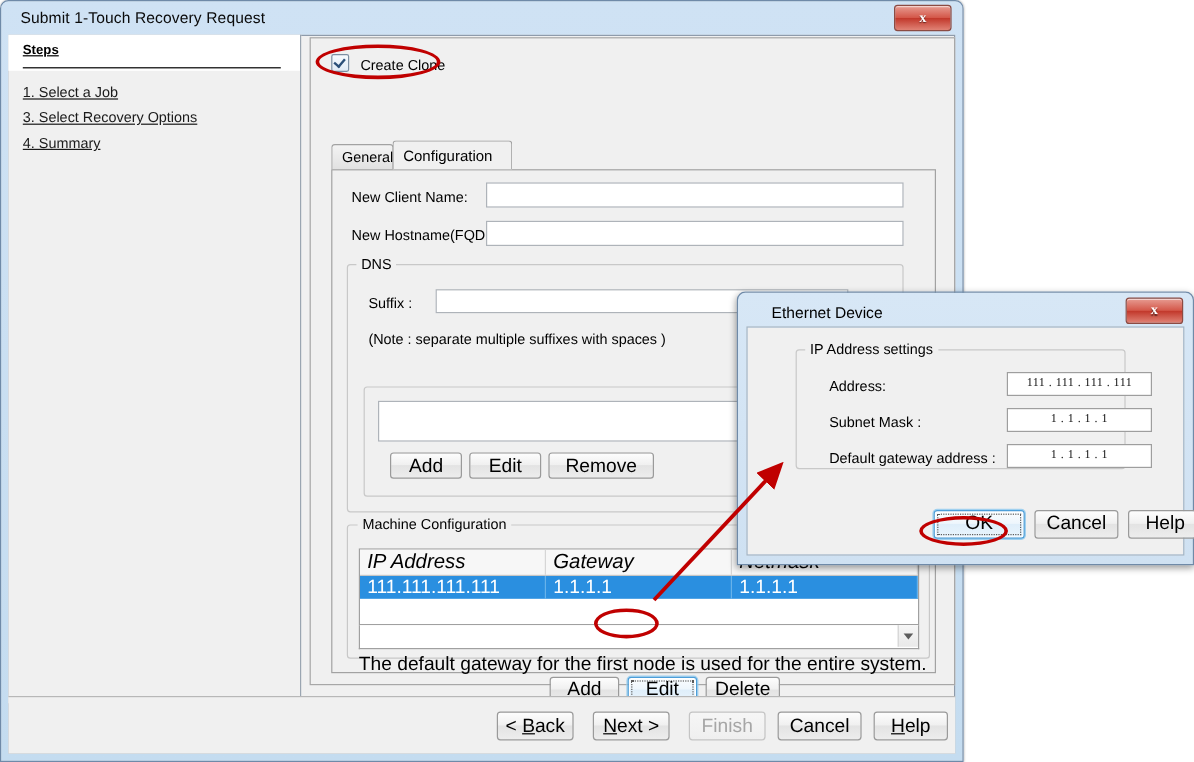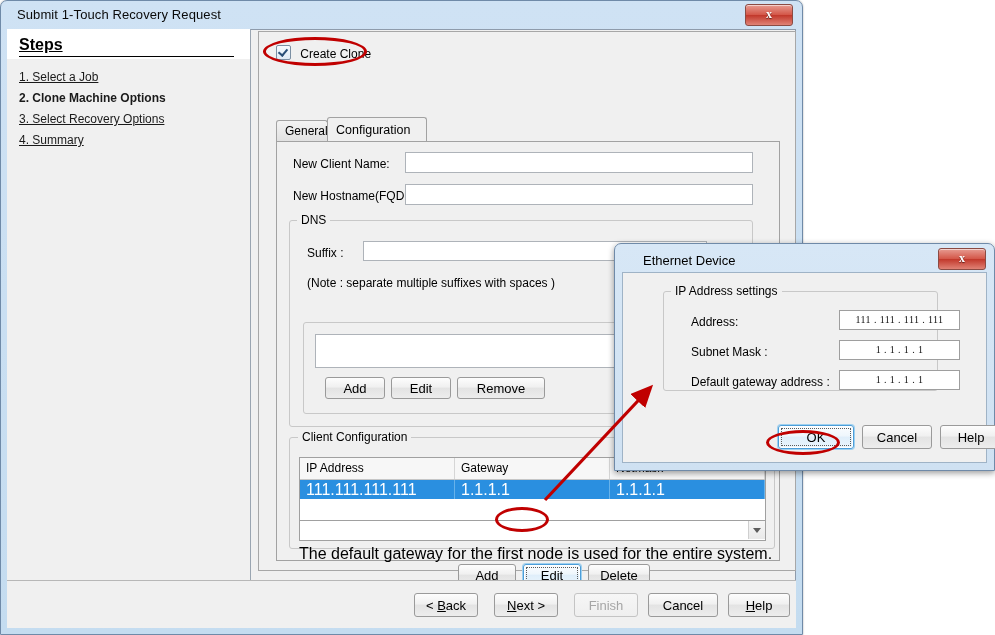--- a/index.html
+++ b/index.html
@@ -51,21 +51,21 @@
   
   #steps-pane{
     position:absolute;left:6px;top:28px;width:244px;bottom:48px;
     background:#f0f0f0;box-sizing:border-box;
     border-right:1px solid #9aa5b1;
   }
   #steps-header-box{
     position:absolute;left:0;top:0;right:0;height:30px;background:#ffffff;
   }
   #steps-title{
-    position:absolute;left:12px;top:7px;font-weight:bold;font-size:16px;text-decoration:underline;
+    position:absolute;left:12px;top:7px;font-weight:bold;font-size:11px;text-decoration:underline;
   }
   #steps-rule{
     position:absolute;left:12px;top:27px;width:215px;height:1px;background:#000;
   }
   #steps-list{position:absolute;left:12px;top:40px;right:6px;}
   .step{
     display:block;margin:0 0 5px 0;font-size:12px;line-height:16px;
     color:#1a1a1a;text-decoration:underline;white-space:nowrap;cursor:default;
   }
   .step.current{font-weight:bold;text-decoration:none;}
@@ -114,21 +114,21 @@
   }
   .grouplabel{
     position:absolute;background:#f0f0f0;padding:0 4px;font-size:12px;
     white-space:nowrap;
   }
   
   .btn{
     position:absolute;box-sizing:border-box;
     border:1px solid #9a9a9a;border-radius:3px;
     background:linear-gradient(#fdfdfd,#f0f0f0 46%,#e3e3e3 50%,#ededed);
-    font-size:13px;text-align:center;cursor:default;
+    font-size:16px;text-align:center;cursor:default;
     font-family:"Liberation Sans", sans-serif;
     color:#000;
   }
   .btn.disabled{color:#a6a6a6;background:linear-gradient(#f6f6f6,#efefef);border-color:#c4c4c4;}
   .btn.focused{
     border-color:#4c9ed9;
     box-shadow:0 0 0 1px #9fd0ef, inset 0 0 0 1px #fff;
     background:linear-gradient(#fbfdff,#eef6fc 46%,#dfeefa 50%,#eaf5fd);
   }
   .btn .inner{
@@ -137,22 +137,22 @@
   }
   .btn.focused .inner{border:1px dotted #5a5a5a;}
   .u{text-decoration:underline;}
   
   #nettable{
     position:absolute;left:9px;top:19px;width:467px;height:64px;
     background:#fff;border:1px solid #a0a0a0;box-sizing:border-box;overflow:hidden;
   }
   .th-row{display:flex;height:21px;background:#f7f7f7;border-bottom:1px solid #c6c6c6;}
   .th{
-    font-size:12px;line-height:20px;padding-left:6px;box-sizing:border-box;
-    border-right:1px solid #d6d6d6;overflow:hidden;white-space:nowrap;
+    font-size:17px;line-height:20px;padding-left:6px;box-sizing:border-box;
+    border-right:1px solid #d6d6d6;overflow:hidden;white-space:nowrap;font-style:italic;
   }
   .td-row{display:flex;height:19px;background:#2a8fe0;color:#fff;}
   .td{
     font-size:16px;line-height:19px;padding-left:6px;box-sizing:border-box;
     border-right:1px solid #67b2ea;overflow:hidden;white-space:nowrap;
   }
   #table-scrollarea{
     position:absolute;left:9px;top:83px;width:467px;height:20px;
     background:#fff;border:1px solid #a0a0a0;border-top:none;box-sizing:border-box;
   }
@@ -210,21 +210,20 @@
 
   <div id="main-client"></div>
 
   <div id="steps-pane">
     <div id="steps-header-box">
       <div id="steps-title">Steps</div>
       <div id="steps-rule"></div>
     </div>
     <div id="steps-list">
       <span class="step">1. Select a Job</span>
-      <span class="step current">2. Clone Machine Options</span>
       <span class="step">3. Select Recovery Options</span>
       <span class="step">4. Summary</span>
     </div>
   </div>
 
   <div id="right-panel">
 
     <div id="create-clone-row">
       <span class="cbx checked"></span>
       <span id="create-clone-label">Create Clone</span>
@@ -259,21 +258,21 @@
         <span class="inner">Add</span>
       </div>
       <div class="btn" style="left:114px;top:235px;width:60px;height:22px;line-height:21px;">
         <span class="inner">Edit</span>
       </div>
       <div class="btn" style="left:180px;top:235px;width:88px;height:22px;line-height:21px;">
         <span class="inner">Remove</span>
       </div>
 
       <div class="groupbox" style="left:12px;top:295px;width:486px;height:112px;">
-        <span class="grouplabel" style="left:8px;top:-8px;">Client Configuration</span>
+        <span class="grouplabel" style="left:8px;top:-8px;">Machine Configuration</span>
 
         <div id="nettable">
           <div class="th-row">
             <div class="th" style="width:155px;">IP Address</div>
             <div class="th" style="width:155px;">Gateway</div>
             <div class="th" style="width:155px;">Netmask</div>
           </div>
           <div class="td-row">
             <div class="td" style="width:155px;">111.111.111.111</div>
             <div class="td" style="width:155px;">1.1.1.1</div>

